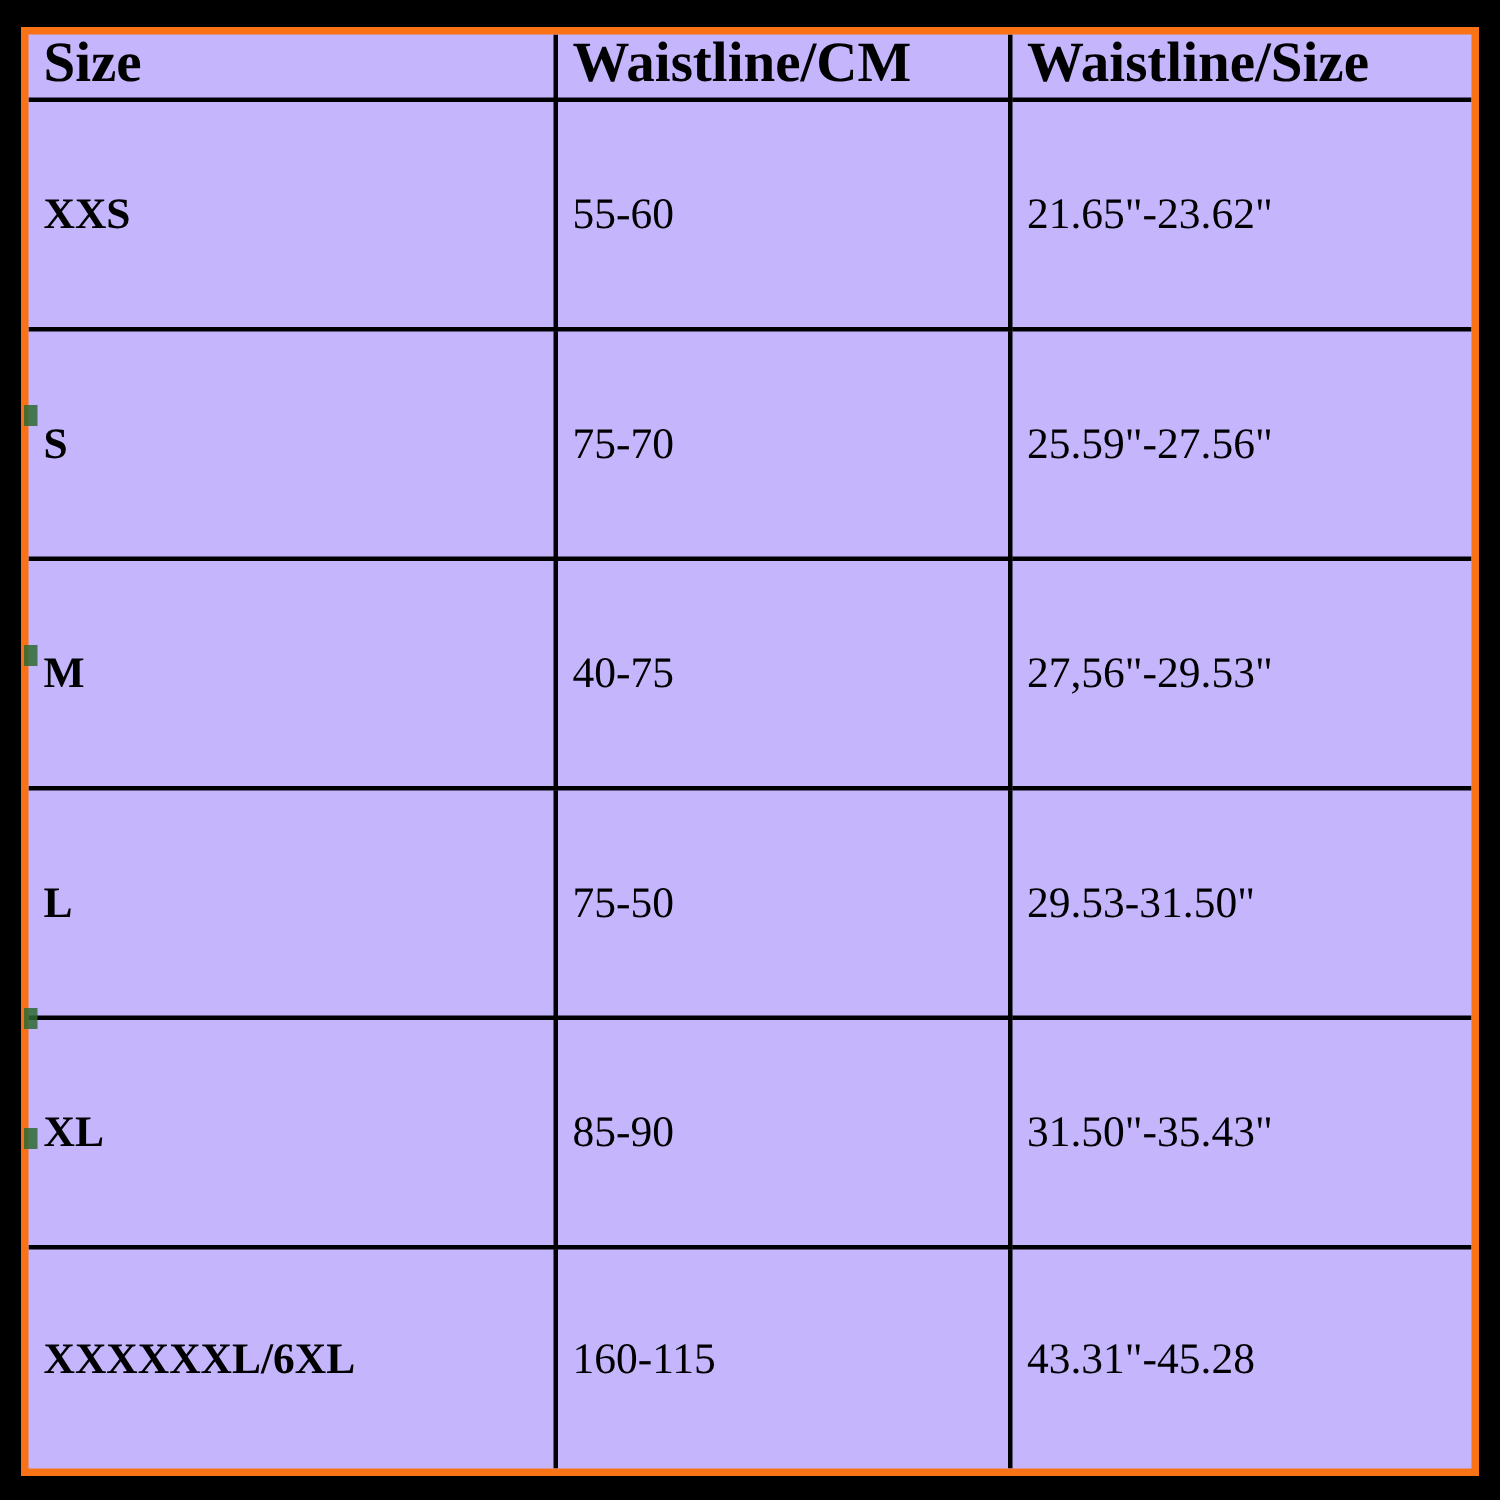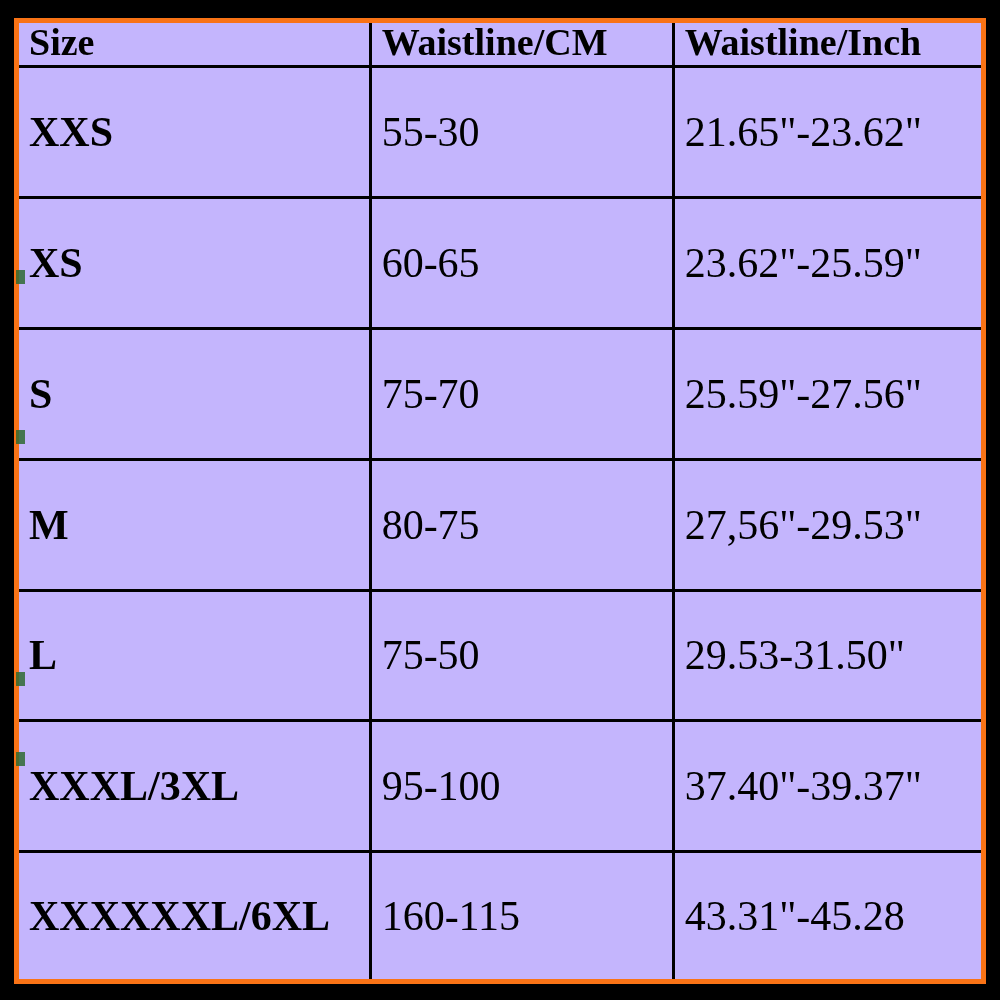--- a/index.html
+++ b/index.html
@@ -44,21 +44,21 @@
 
   table.size-table td,
   table.size-table th {
     border: 3px solid #000000;
     border-top: none;
     border-left: none;
     padding: 2px 0 2px 10px;
     text-align: left;
     vertical-align: middle;
     color: #000000;
-    font-size: 42px;
+    font-size: 29px;
     line-height: 1.05;
     font-weight: normal;
     white-space: nowrap;
     overflow: hidden;
   }
 
   table.size-table tr td:last-child,
   table.size-table tr th:last-child {
     border-right: none;
   }
@@ -101,53 +101,48 @@
     <table class="size-table">
       <colgroup>
         <col class="c-size">
         <col class="c-cm">
         <col class="c-inch">
       </colgroup>
       <thead>
         <tr>
           <th>Size</th>
           <th>Waistline/CM</th>
-          <th>Waistline/Inch</th>
+          <th>Waistline/Size</th>
         </tr>
       </thead>
       <tbody>
         <tr>
           <td class="size-cell">XXS</td>
-          <td>55-30</td>
+          <td>55-60</td>
           <td>21.65"-23.62"</td>
-        </tr>
-        <tr>
-          <td class="size-cell">XS</td>
-          <td>60-65</td>
-          <td>23.62"-25.59"</td>
         </tr>
         <tr>
           <td class="size-cell">S</td>
           <td>75-70</td>
           <td>25.59"-27.56"</td>
         </tr>
         <tr>
           <td class="size-cell">M</td>
-          <td>80-75</td>
+          <td>40-75</td>
           <td>27,56"-29.53"</td>
         </tr>
         <tr>
           <td class="size-cell">L</td>
           <td>75-50</td>
           <td>29.53-31.50"</td>
         </tr>
         <tr>
-          <td class="size-cell">XXXL/3XL</td>
-          <td>95-100</td>
-          <td>37.40"-39.37"</td>
+          <td class="size-cell">XL</td>
+          <td>85-90</td>
+          <td>31.50"-35.43"</td>
         </tr>
         <tr>
           <td class="size-cell">XXXXXXL/6XL</td>
           <td>160-115</td>
           <td>43.31"-45.28</td>
         </tr>
       </tbody>
     </table>
 
   </div>

